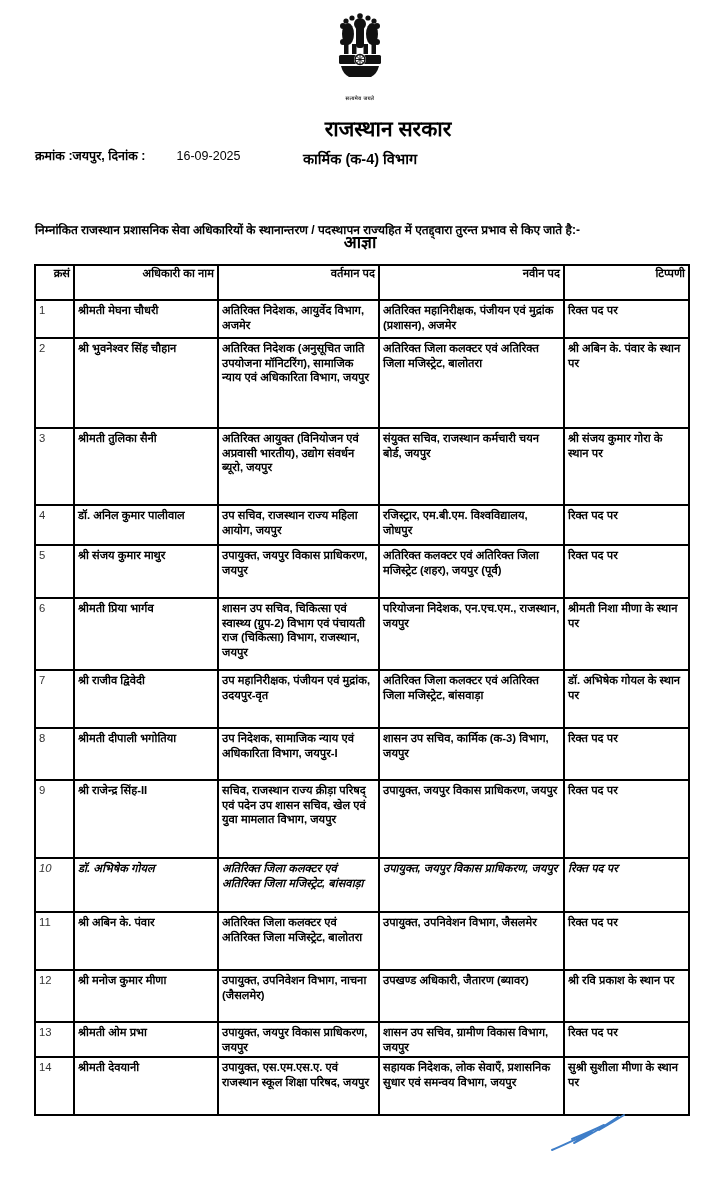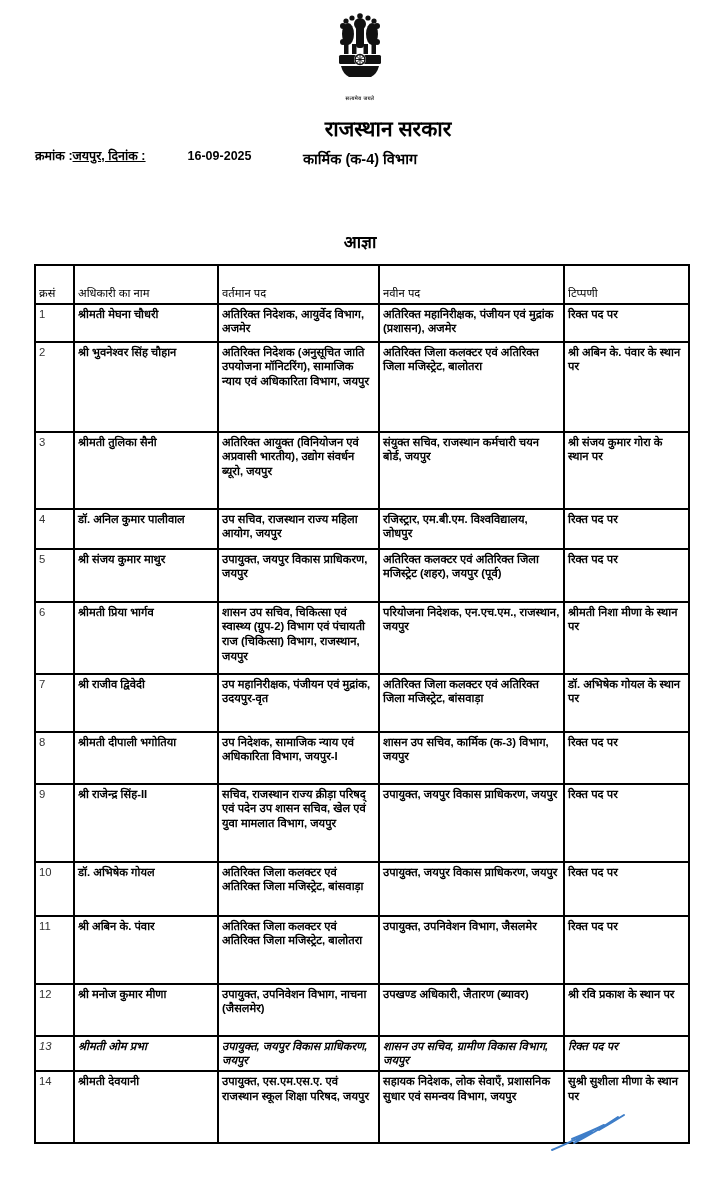--- a/index.html
+++ b/index.html
@@ -51,22 +51,22 @@
     top: 147px;
     left: 35px;
     right: 34px;
     display: flex;
     align-items: baseline;
     font-size: 12.5px;
     font-weight: bold;
   }
   .ref-label { font-weight: bold; }
   .ref-number { margin-left: 8px; font-weight: bold; flex: 1; }
-  .place-date-label { font-weight: bold; text-decoration: underline; }
-  .date-value { margin-left: 42px; margin-right: 52px; font-weight: bold; }
+  .place-date-label { font-weight: bold; }
+  .date-value { margin-left: 31px; margin-right: 52px; font-weight: normal; }
   .order-title {
     position: absolute;
     top: 190px;
     width: 100%;
     text-align: center;
     font-size: 17px;
     font-weight: bold;
     margin-top: 40px;
   }
   .intro {
@@ -90,46 +90,46 @@
   }
   table.transfer th, table.transfer td {
     border: 2px solid #000;
     vertical-align: top;
     padding: 2px 3px;
     font-size: 11.3px;
     line-height: 1.3;
     overflow: hidden;
   }
   table.transfer th {
-    text-align: left;
-    font-weight: normal;
+    text-align: right;
+    font-weight: bold;
     vertical-align: top;
-    padding-top: 20px;
+    padding-top: 0;
   }
   table.transfer td { font-weight: bold; }
   table.transfer td:first-child {
     font-weight: normal;
     color: #333;
     text-align: left;
   }
   thead tr { height: 35px; }
   tbody tr:nth-child(1)  { height: 38px; }
   tbody tr:nth-child(2)  { height: 90px; }
   tbody tr:nth-child(3)  { height: 77px; }
   tbody tr:nth-child(4)  { height: 40px; }
   tbody tr:nth-child(5)  { height: 53px; }
   tbody tr:nth-child(6)  { height: 72px; }
   tbody tr:nth-child(7)  { height: 58px; }
   tbody tr:nth-child(8)  { height: 52px; }
   tbody tr:nth-child(9)  { height: 78px; }
-  tbody tr:nth-child(10) { height: 54px; }
-  tbody tr:nth-child(11) { height: 68px; }
+  tbody tr:nth-child(10) { height: 54px; font-style: italic; }
+  tbody tr:nth-child(11) { height: 58px; }
   tbody tr:nth-child(12) { height: 52px; }
-  tbody tr:nth-child(13) { height: 24px; font-style: italic; }
-  tbody tr:nth-child(14) { height: 72px; }
+  tbody tr:nth-child(13) { height: 24px; }
+  tbody tr:nth-child(14) { height: 58px; }
   col.c1 { width: 39px; }
   col.c2 { width: 144px; }
   col.c3 { width: 161px; }
   col.c4 { width: 185px; }
   col.c5 { width: 125px; }
   .signature {
     position: absolute;
     top: 1108px;
     left: 548px;
   }
@@ -184,20 +184,21 @@
   <div class="dept-title">कार्मिक (क-4) विभाग</div>
 
   <div class="ref-line">
     <span class="ref-label">क्रमांक :</span>
     <span class="place-date-label">जयपुर, दिनांक :</span>
     <span class="date-value">16-09-2025</span>
   </div>
 
   <div class="order-title">आज्ञा</div>
 
+  <div class="intro">निम्नांकित राजस्थान प्रशासनिक सेवा अधिकारियों के स्थानान्तरण / पदस्थापन राज्यहित में एतद्द्वारा तुरन्त प्रभाव से किए जाते है:-</div>
 
   <div class="table-wrap">
     <table class="transfer">
       <colgroup>
         <col class="c1">
           <col class="c2">
           <col class="c3">
           <col class="c4">
           <col class="c5">
       </colgroup>

